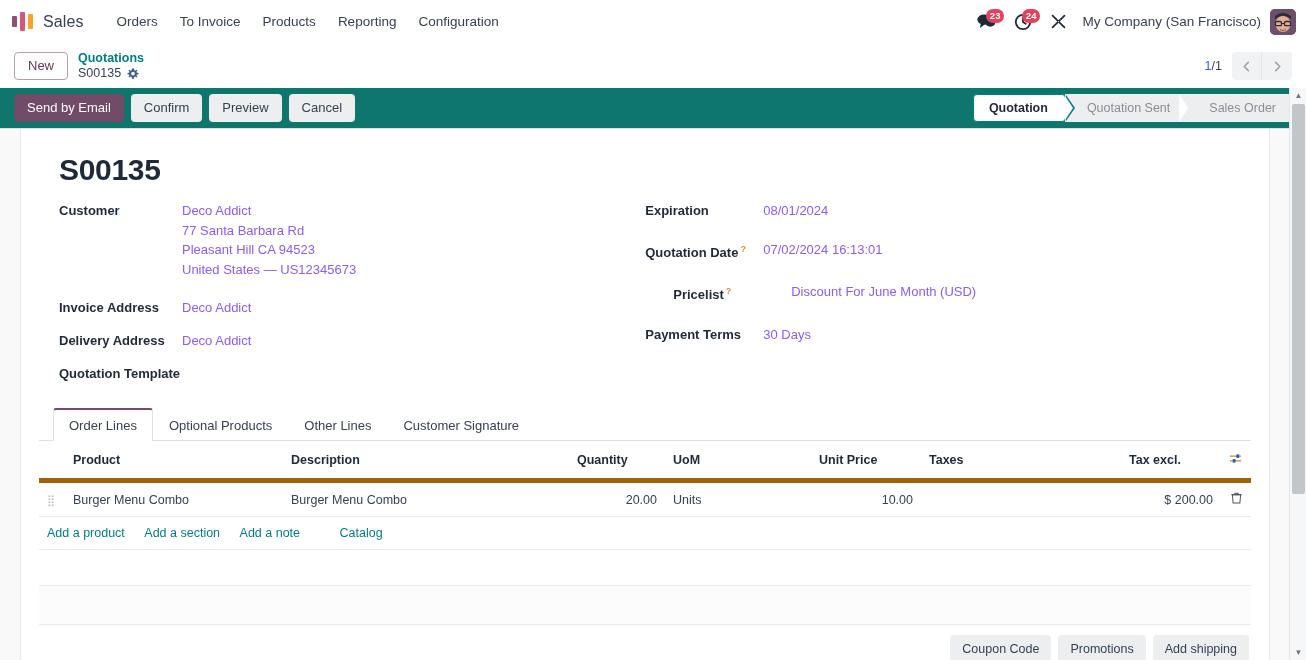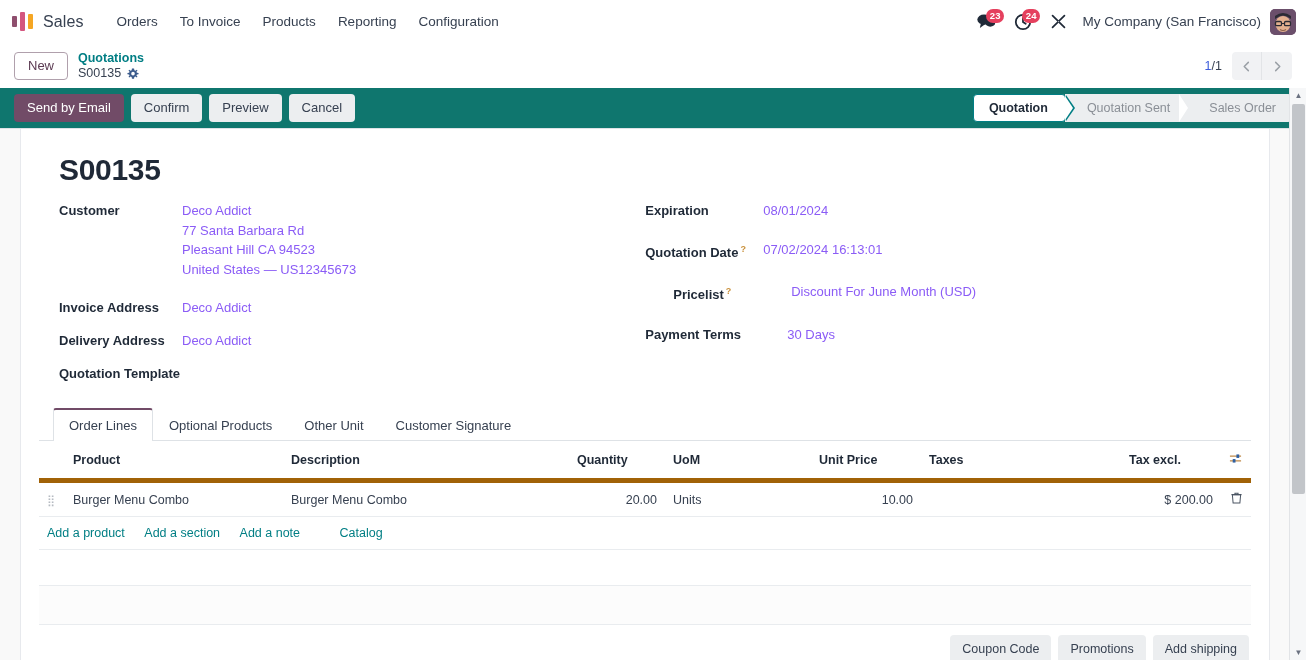--- a/index.html
+++ b/index.html
@@ -384,32 +384,32 @@
           <div class="fvalue">08/01/2024</div>
         </div>
         <div class="frow" style="margin-top:20px;">
           <div class="flabel"><span>Quotation Date</span><span class="help-q">?</span></div>
           <div class="fvalue">07/02/2024 16:13:01</div>
         </div>
         <div class="frow" style="margin-top:20px;margin-left:28px;">
           <div class="flabel"><span>Pricelist</span><span class="help-q">?</span></div>
           <div class="fvalue">Discount For June Month (USD)</div>
         </div>
-        <div class="frow" style="margin-top:20px;gap:24px;">
+        <div class="frow" style="margin-top:20px;">
           <div class="flabel"><span>Payment Terms</span></div>
           <div class="fvalue">30 Days</div>
         </div>
       </div>
     </div>
 
     <div class="notebook">
       <div class="tabs">
         <div class="tab active">Order Lines</div>
         <div class="tab">Optional Products</div>
-        <div class="tab">Other Unit</div>
+        <div class="tab">Other Lines</div>
         <div class="tab">Customer Signature</div>
       </div>
 
       <table class="olines">
         <thead>
           <tr>
             <th class="c-handle"></th>
             <th class="c-product">Product</th>
             <th class="c-desc">Description</th>
             <th class="c-qty num">Quantity</th>

